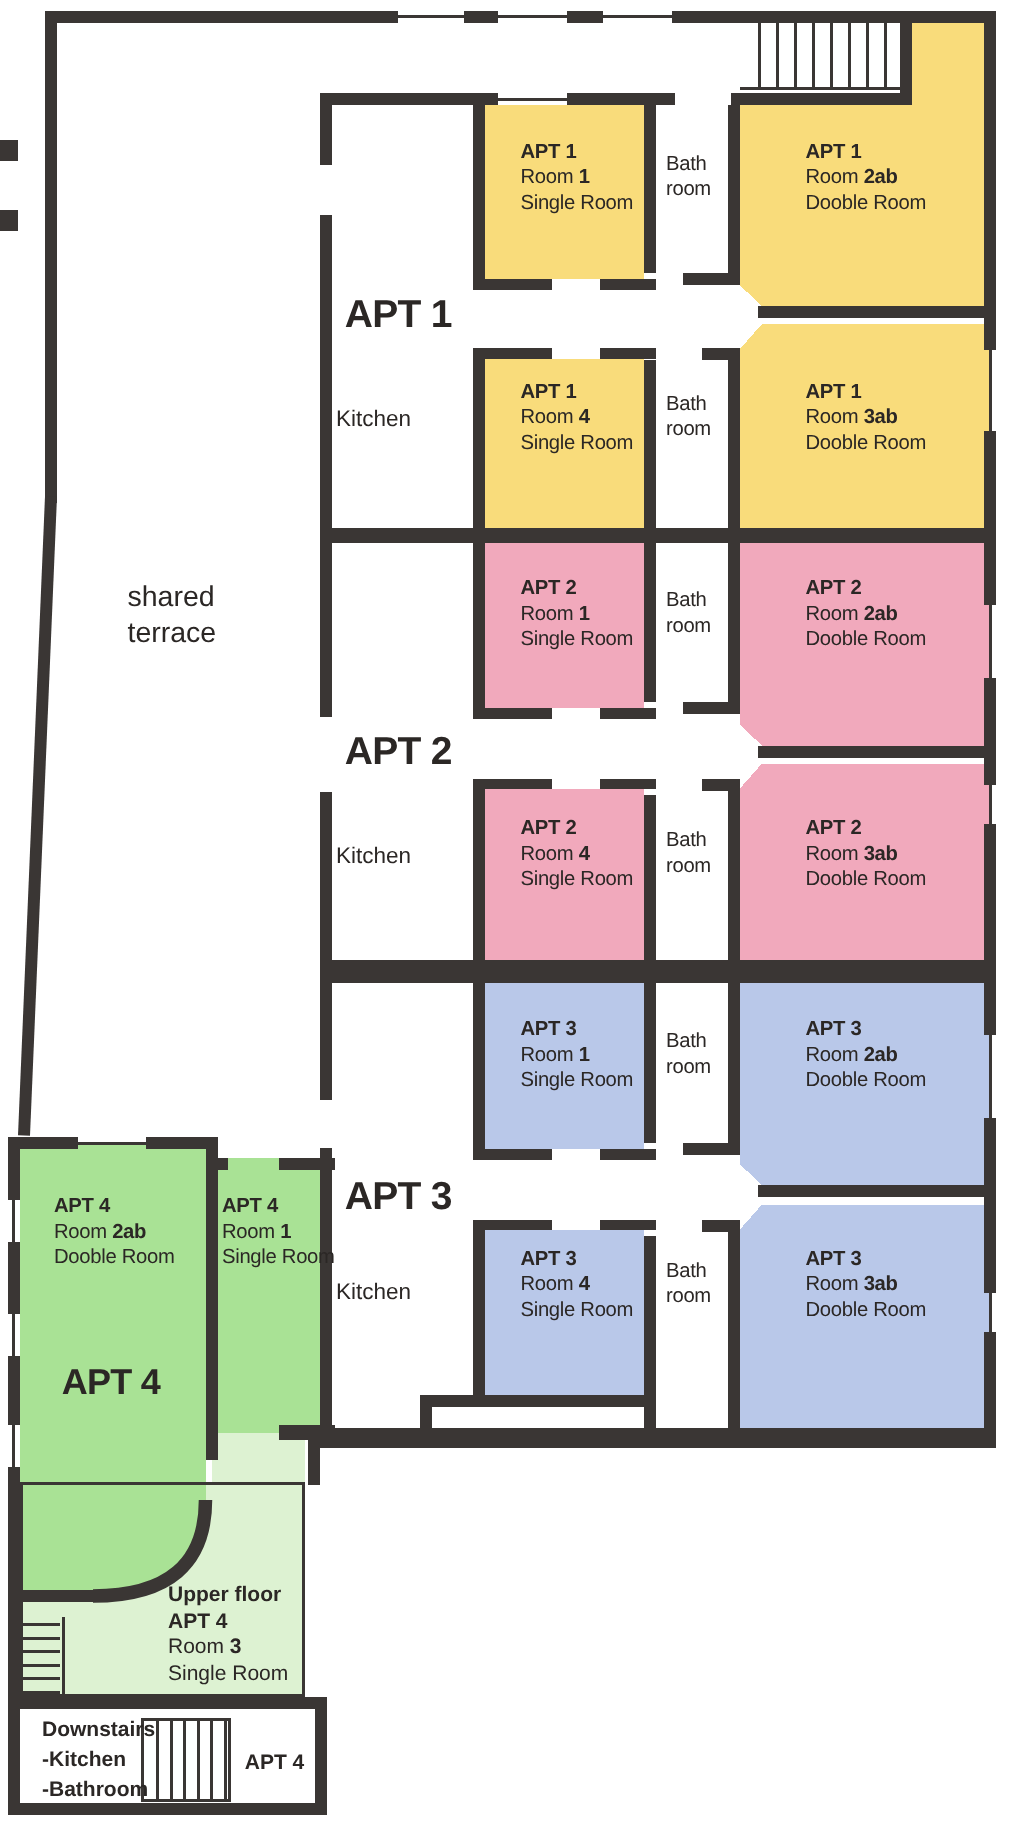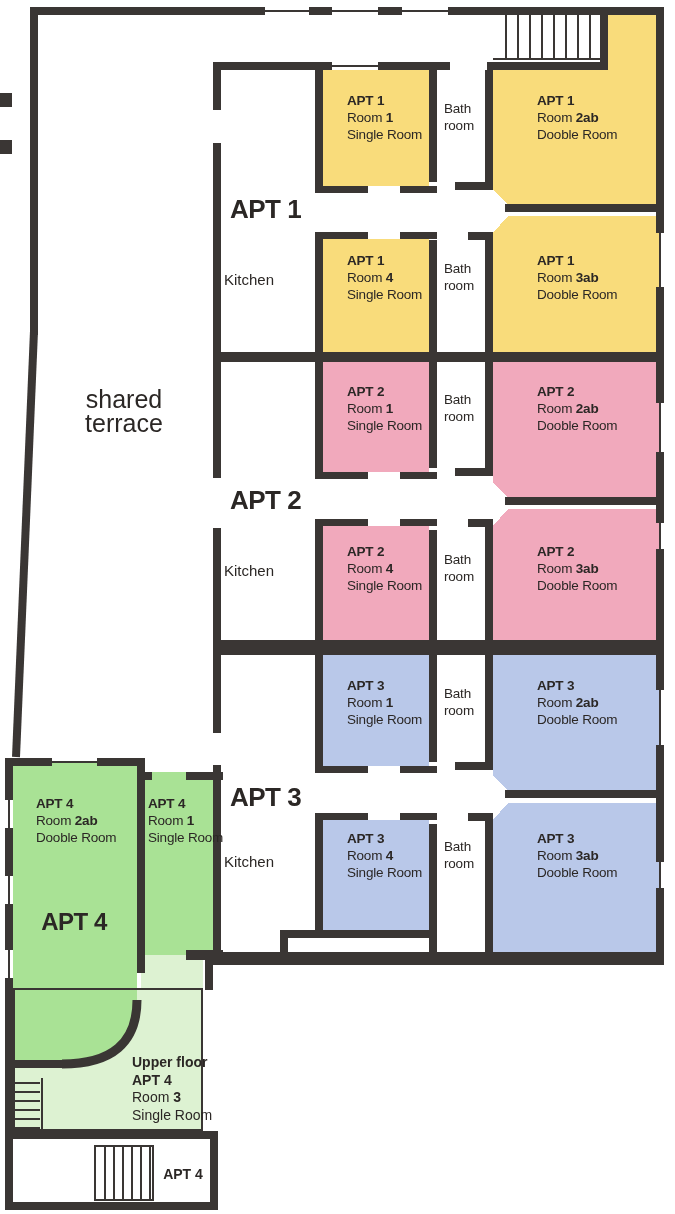--- a/index.html
+++ b/index.html
@@ -12,21 +12,21 @@
   .thin{fill:var(--wall)}
   .thinstroke{fill:none;stroke:var(--wall);stroke-width:2}
   .arc{fill:none;stroke:var(--wall);stroke-width:9}
   .slant{fill:none;stroke:var(--wall);stroke-width:8}
   .lbl{position:absolute;z-index:5;}
   .rlabel{font-size:13.5px;line-height:17px;letter-spacing:-0.2px;white-space:nowrap;}
   .rlabel b{font-weight:700;}
   .bigl{font-size:26px;font-weight:700;text-align:center;letter-spacing:-0.5px;}
   .bigl4{font-size:24px;font-weight:700;text-align:center;letter-spacing:-0.5px;}
   .kit{font-size:15px;}
-  .terr{font-size:25px;line-height:24px;width:78px;text-align:center;}
+  .terr{font-size:19px;line-height:24px;width:78px;}
   .upf{font-size:14px;line-height:17.5px;white-space:nowrap;}
   .dwn{font-size:14px;line-height:20px;font-weight:600;white-space:nowrap;}
   .smbold{font-size:14px;font-weight:700;text-align:center;}
 </style>
 </head>
 <body>
 
 <div id="plan">
 
 <svg width="675" height="1214" viewBox="0 0 675 1214" shape-rendering="crispEdges">
@@ -311,21 +311,26 @@
   <div><b>APT 4</b></div>
   <div><span>Room </span><b>2ab</b></div>
   <div>Dooble Room</div>
 </div>
 <div class="lbl rlabel" style="left:148px;top:795px;">
   <div><b>APT 4</b></div>
   <div><span>Room </span><b>1</b></div>
   <div>Single Room</div>
 </div>
 <div class="lbl bigl4" style="left:13px;top:908px;width:122px;">APT 4</div>
-<div class="lbl upf" style="left:132px;top:1054px;">
+<div class="lbl upf" style="left:112px;top:1054px;">
   <div><b>Upper floor</b></div>
   <div><b>APT 4</b></div>
   <div><span>Room </span><b>3</b></div>
   <div>Single Room</div>
 </div>
+<div class="lbl dwn" style="left:28px;top:1142px;">
+  <div>Downstairs</div>
+  <div>-Kitchen</div>
+  <div>-Bathroom</div>
+</div>
 <div class="lbl smbold" style="left:156px;top:1166px;width:54px;">APT 4</div>
 
 </div>
 
 </body></html>

